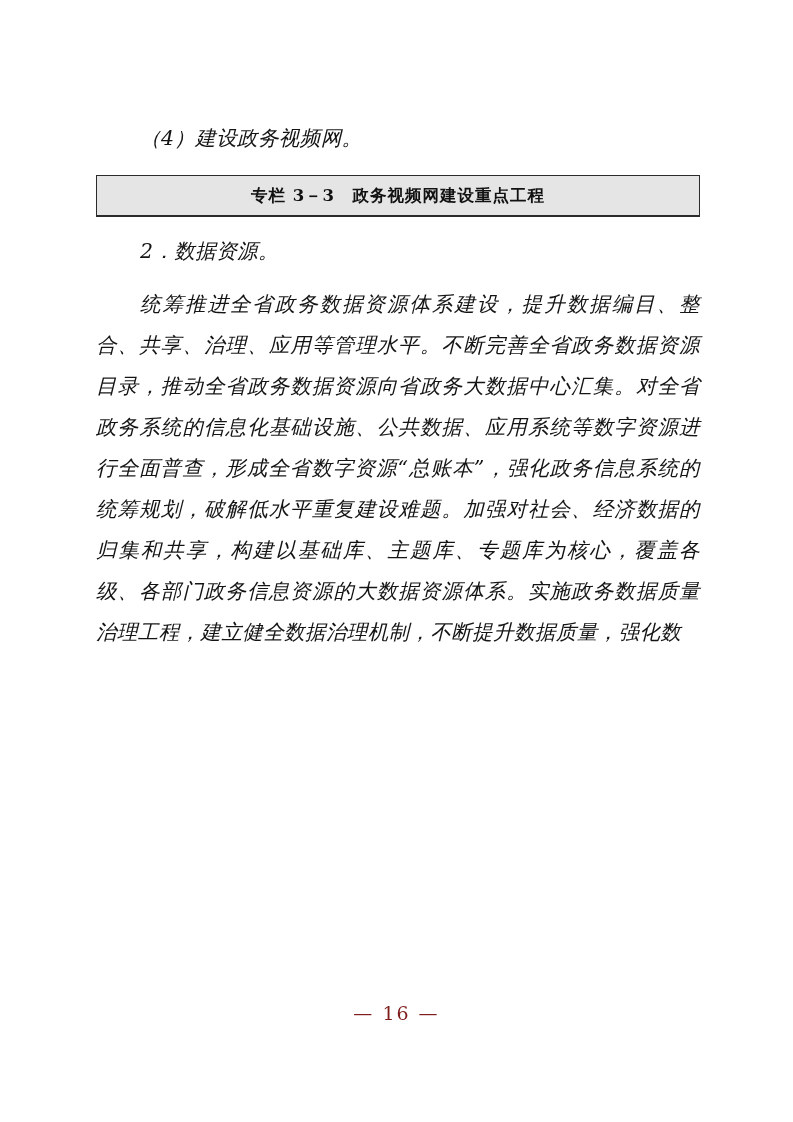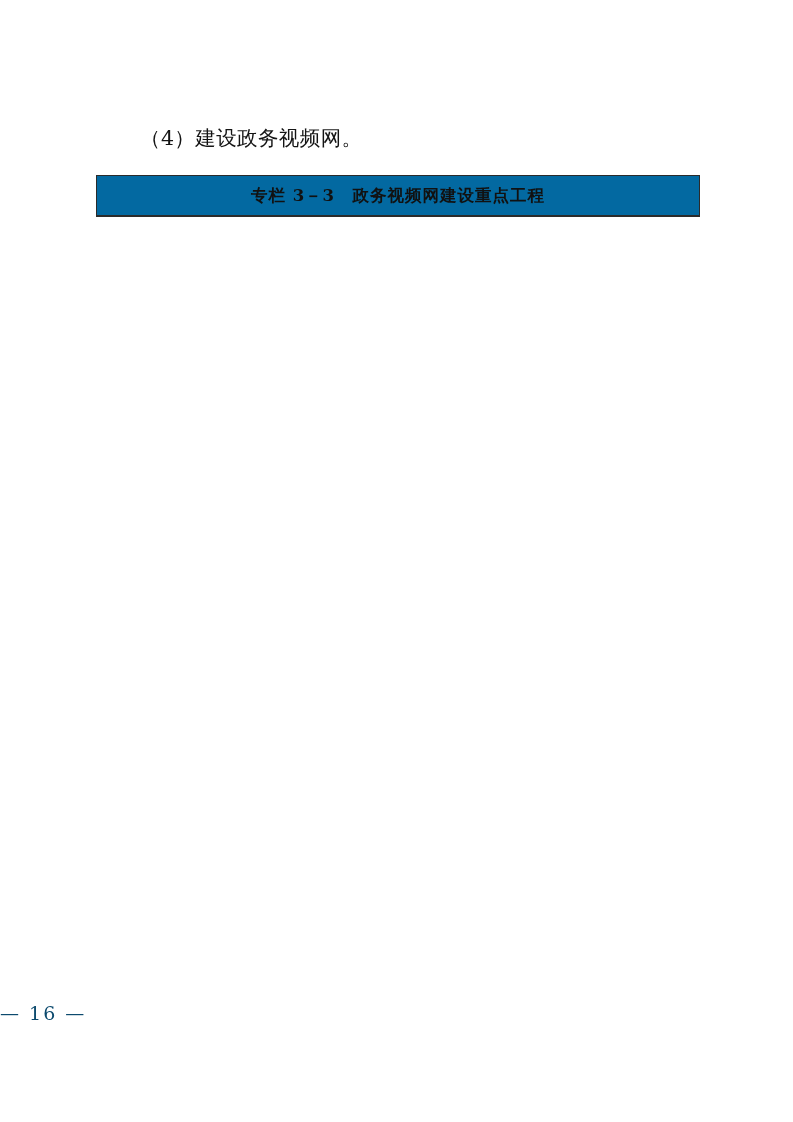--- a/index.html
+++ b/index.html
@@ -26,29 +26,30 @@
     width: 604px;
   }
   .para {
     font-size: 20.5px;
     line-height: 41px;
     letter-spacing: 0.4px;
     text-align: justify;
     text-justify: inter-ideograph;
     margin: 0 0 0 0;
     color: #141414;
+    font-style: italic;
   }
   .indent2 {
     text-indent: 44px;
   }
   .box {
     border: 1.3px solid #2b2b2b;
     margin: 16px 0 14px 0;
     padding: 0;
-    background: #0369a1;
+    background: #e5e5e5;
   }
   .box-title {
     text-align: center;
     font-size: 16.5px;
     font-weight: bold;
     letter-spacing: 1px;
     padding: 9px 0 8px 0;
     border-bottom: 1.3px solid #2b2b2b;
     color: #111;
   }
@@ -61,42 +62,45 @@
     color: #141414;
   }
   .box-body .lead {
     font-weight: bold;
   }
   .footer {
     position: absolute;
     left: 0;
     right: 0;
     top: 1002px;
+    text-align: center;
     font-size: 19px;
     letter-spacing: 2px;
-    color: #0c4a6e;
+    color: #7f1d1d;
   }
   .spacer-s { height: 6px; }
 </style>
 </head>
 <body>
 
 <div class="page">
   <div class="content">
 
     <p class="para indent2">（4）建设政务视频网。</p>
 
 
     <div class="box">
       <div class="box-title">专栏 3－3　政务视频网建设重点工程</div>
     </div>
 
+    <p class="para indent2">2．数据资源。</p>
 
     <div class="spacer-s"></div>
 
 
     <div class="spacer-s"></div>
 
+    <p class="para indent2">统筹推进全省政务数据资源体系建设，提升数据编目、整合、共享、治理、应用等管理水平。不断完善全省政务数据资源目录，推动全省政务数据资源向省政务大数据中心汇集。对全省政务系统的信息化基础设施、公共数据、应用系统等数字资源进行全面普查，形成全省数字资源“总账本”，强化政务信息系统的统筹规划，破解低水平重复建设难题。加强对社会、经济数据的归集和共享，构建以基础库、主题库、专题库为核心，覆盖各级、各部门政务信息资源的大数据资源体系。实施政务数据质量治理工程，建立健全数据治理机制，不断提升数据质量，强化数</p>
 
   </div>
 
   <div class="footer">— 16 —</div>
 </div>
 
 </body></html>

